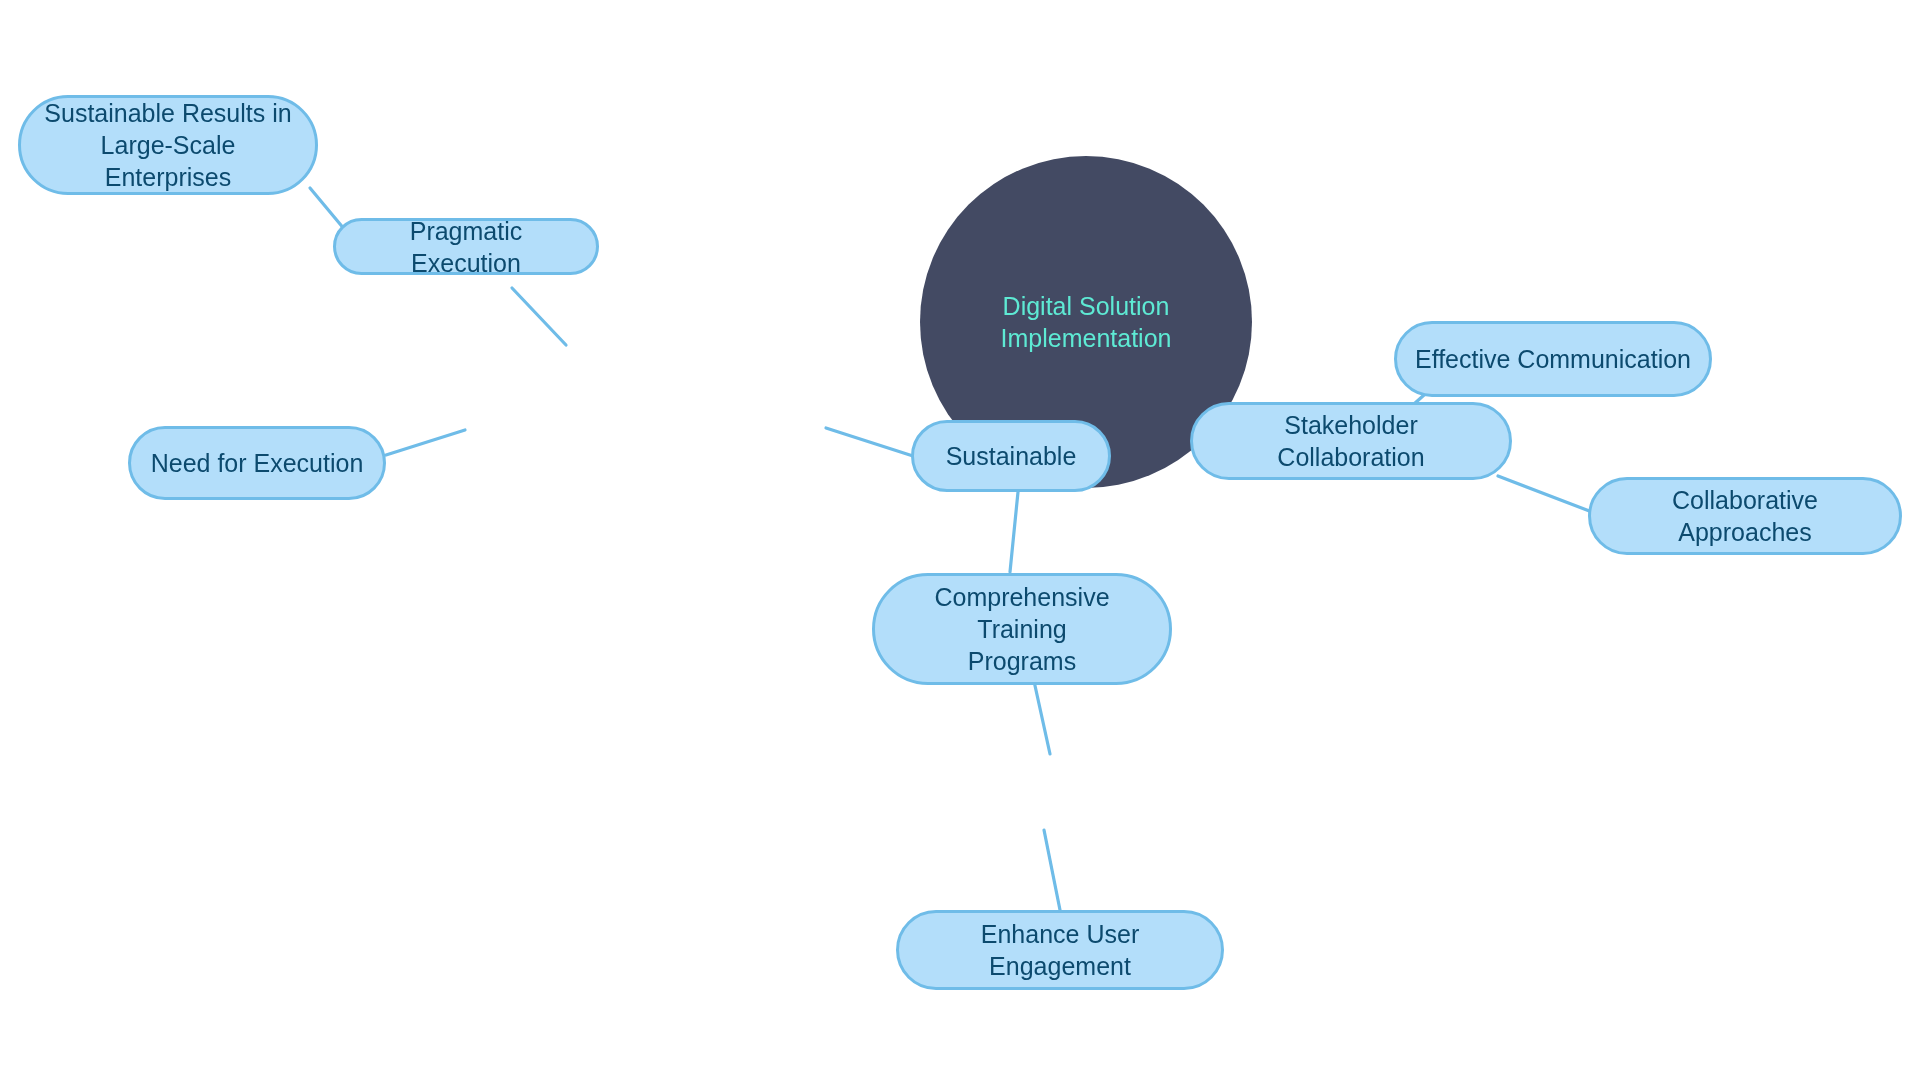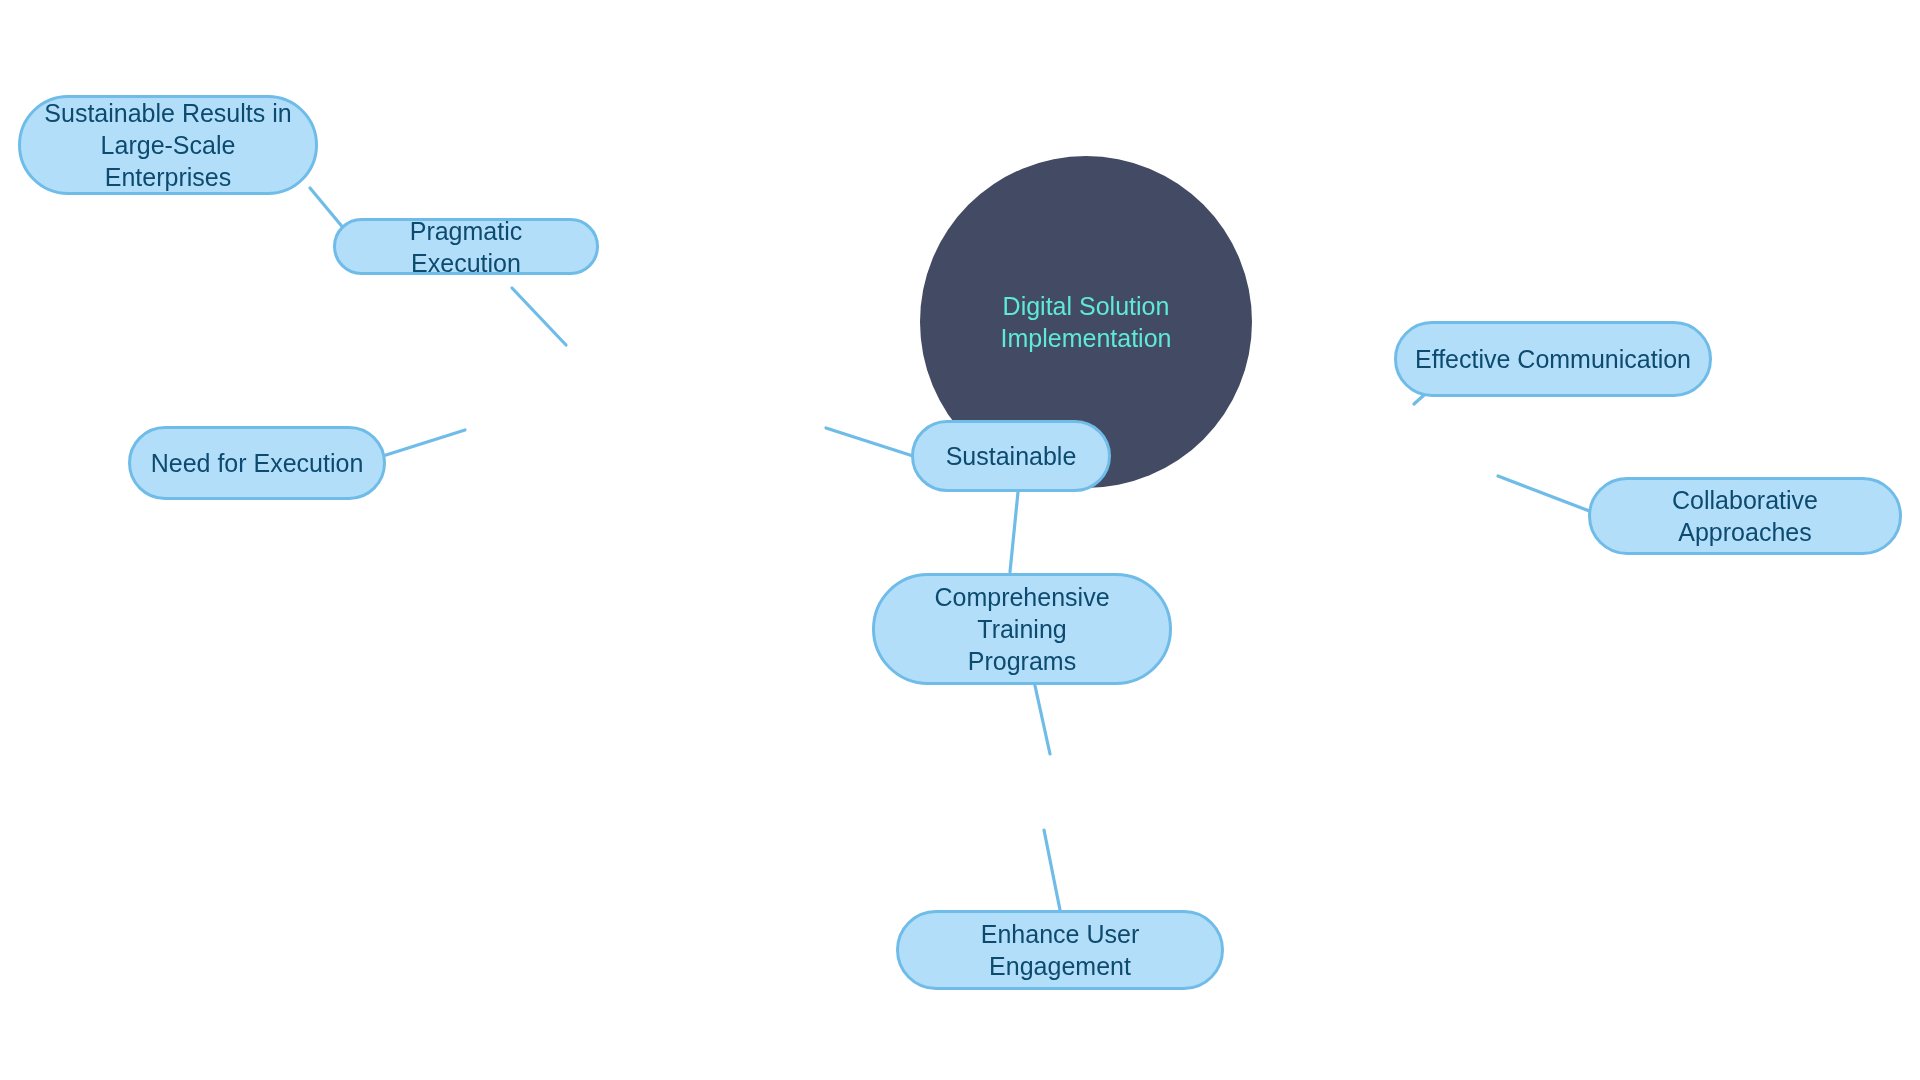--- a/index.html
+++ b/index.html
@@ -77,20 +77,23 @@
   </svg>
 
   <div class="node node-root" style="left:920px; top:156px; width:332px; height:332px;">
     <span>Digital Solution Implementation</span>
   </div>
 
   <div class="node node-box" style="left:911px; top:420px; width:200px; height:72px;">
     <span>Sustainable</span>
   </div>
 
+  <div class="node node-box" style="left:1190px; top:402px; width:322px; height:78px;">
+    <span>Stakeholder Collaboration</span>
+  </div>
 
   <div class="node node-box" style="left:1394px; top:285px; width:318px; height:76px;margin-top:36px;">
     <span>Effective Communication</span>
   </div>
 
   <div class="node node-box" style="left:1588px; top:477px; width:314px; height:78px;justify-content:center;">
     <span>Collaborative Approaches</span>
   </div>
 
 

